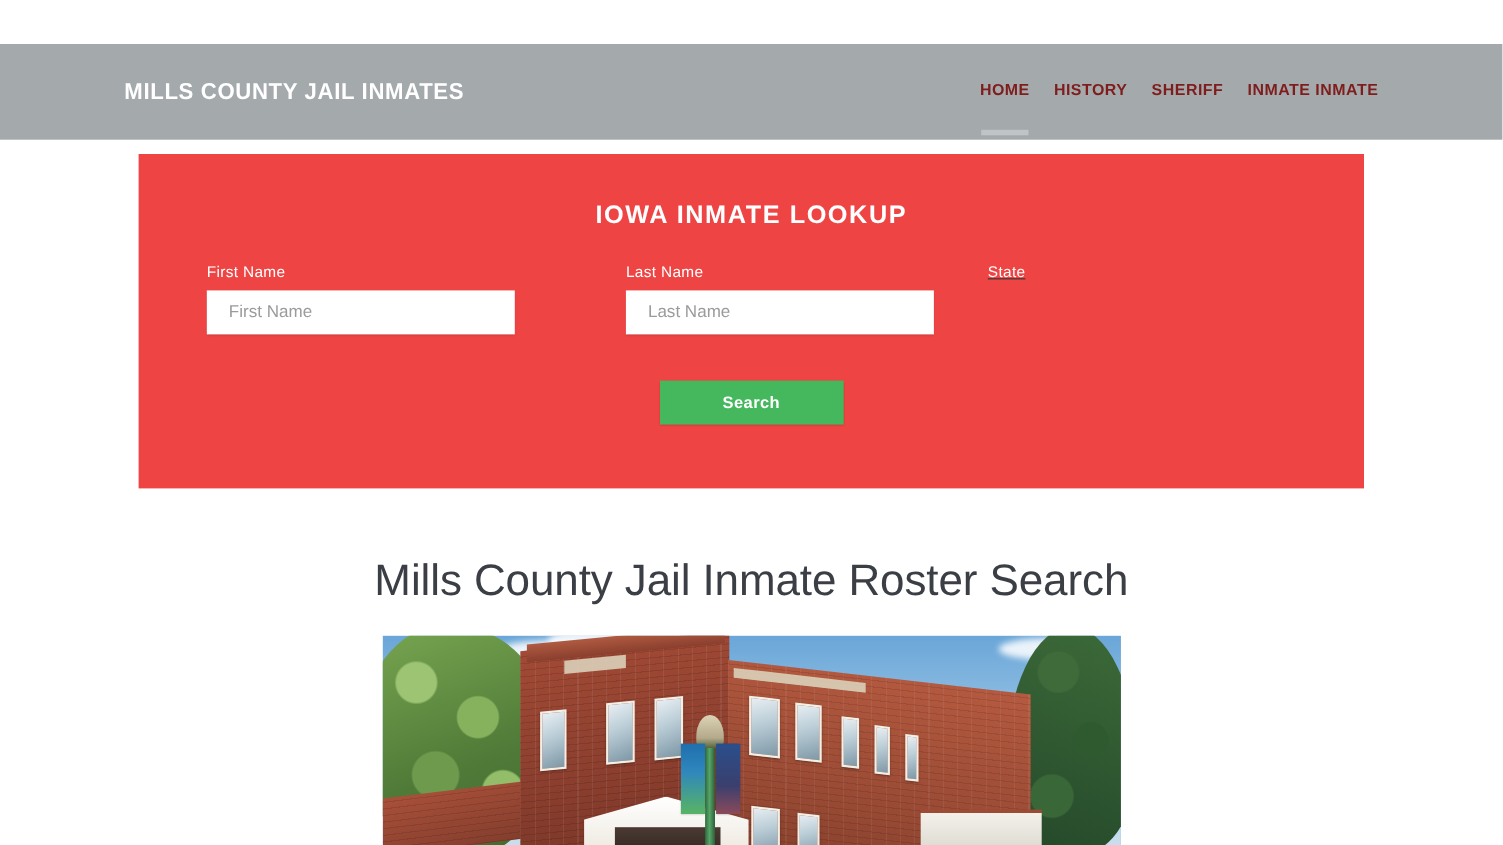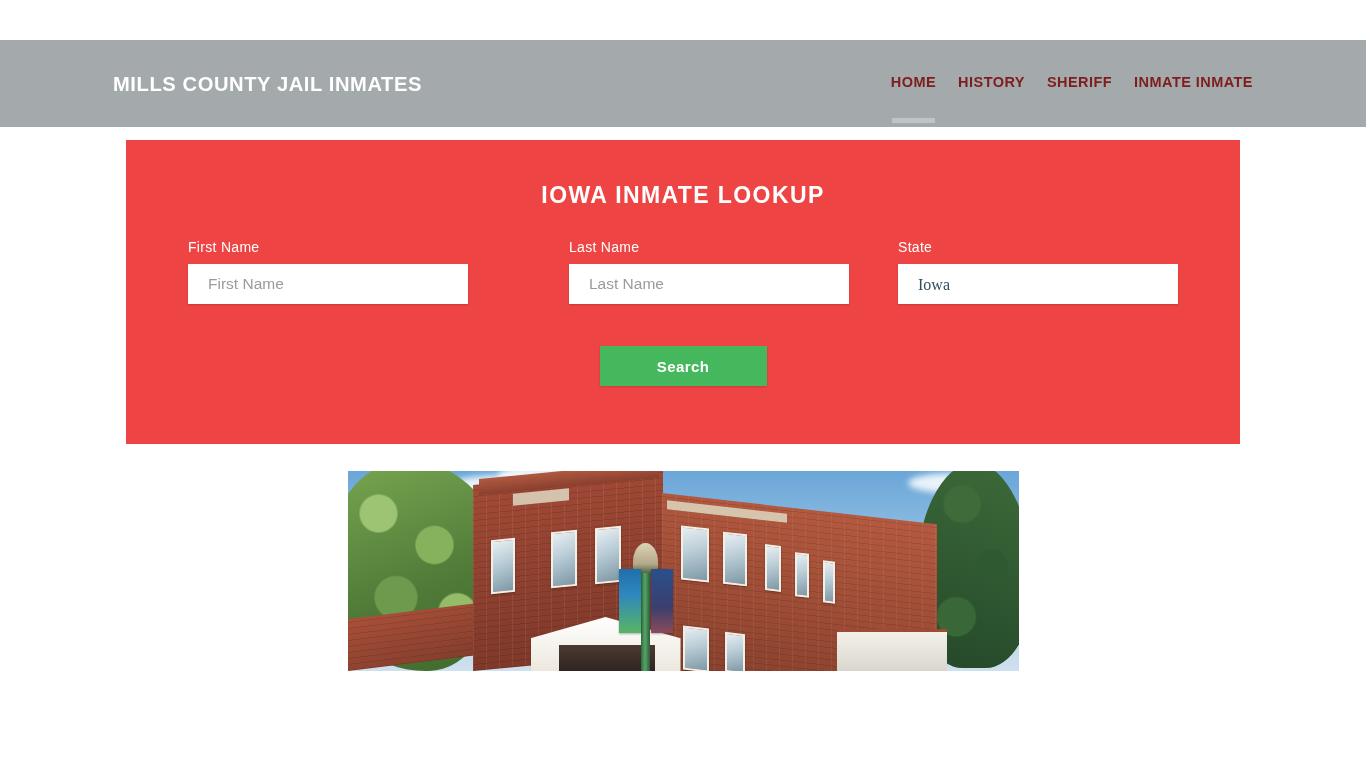--- a/index.html
+++ b/index.html
@@ -97,21 +97,21 @@
     margin-top: 30px;
     height: 80px;
     padding-left: 45px;
   }
   .field {
     position: absolute;
     top: 0;
   }
   .field-first  { left: 62px;  width: 280px; }
   .field-last   { left: 417px; width: 280px; margin-left: 26px; }
-  .field-state  { left: 772px; width: 280px; }
+  .field-state  { left: 772px; width: 280px; text-decoration: underline; }
 
   .field-label {
     display: block;
     font-family: "Liberation Sans Narrow", "Liberation Sans", sans-serif;
     font-size: 14px;
     font-weight: normal;
     letter-spacing: 0.3px;
     color: #ffffff;
     margin-bottom: 9px;
   }
@@ -379,32 +379,30 @@
       <input class="field-input" type="text" placeholder="First Name" style="">
     </div>
 
     <div class="field field-last">
       <label class="field-label">Last Name</label>
       <input class="field-input" type="text" placeholder="Last Name" style="">
     </div>
 
     <div class="field field-state">
       <label class="field-label">State</label>
-      <select class="field-select">
-        <option>Iowa</option>
-      </select>
     </div>
   </form>
 
   <div class="submit-wrap">
     <button class="search-button" type="button">Search</button>
   </div>
 </section>
 
 <main class="article">
+  <h1 class="page-heading">Mills County Jail Inmate Roster Search</h1>
 
   <figure class="figure">
     <div class="jail-photo" role="img">
       <div class="sky"></div>
       <div class="cloud c1"></div>
       <div class="cloud c2"></div>
       <div class="cloud c3"></div>
       <div class="cloud c4"></div>
 
       <div class="tree tree-left"></div>

